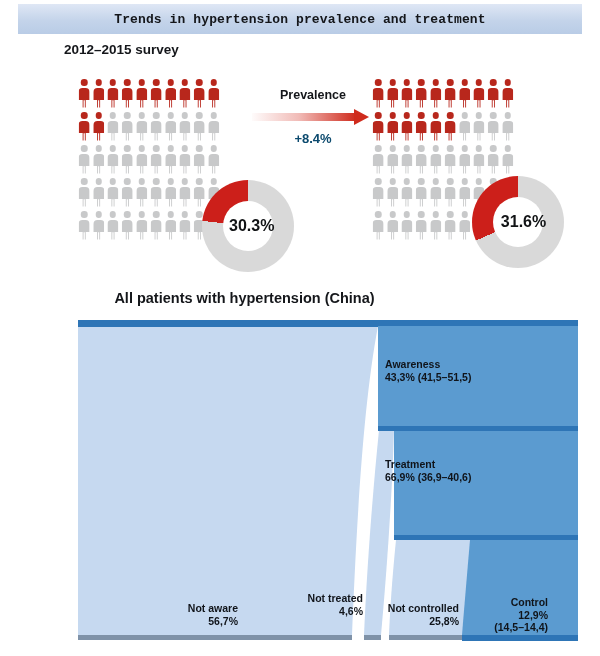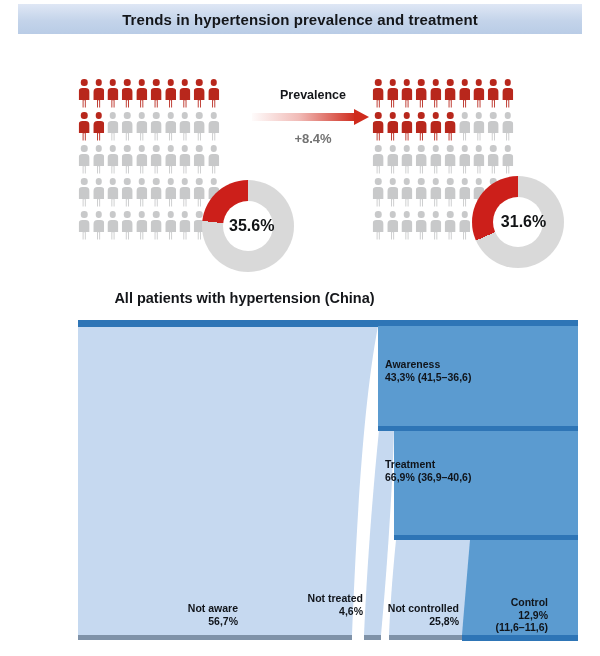--- a/index.html
+++ b/index.html
@@ -11,21 +11,21 @@
   }
   #root { position: relative; width: 600px; height: 656px; }
 
   
   .title-band {
     position: absolute; left: 18px; top: 4px; width: 564px; height: 30px;
     background: linear-gradient(to bottom, #dfe7f5 0%, #c4d4ea 55%, #b9cce6 100%);
     display: flex; align-items: center; justify-content: center;
   }
   .title-band .txt {
-    font-size: 15px; font-weight: bold; color: #14161a; letter-spacing: 0.1px;
+    font-size: 13px; font-weight: bold; color: #14161a; letter-spacing: 0.1px; font-family: Liberation Mono, monospace;
   }
 
   
   .survey-label {
     position: absolute; font-size: 13.5px; font-weight: bold; color: #14161a;
     white-space: nowrap;
   }
   #survey-left  { left: 64px;  top: 42px; }
   #survey-right { left: 370px; top: 42px; }
 
@@ -53,21 +53,21 @@
   .arrow-wrap { position: relative; height: 18px; margin-top: 6px; }
   .arrow-shaft {
     position: absolute; left: 0; top: 5px; width: 104px; height: 8px;
     background: linear-gradient(to right, rgba(214,60,48,0.02) 0%, rgba(214,60,48,0.35) 45%, #cf2b1d 100%);
   }
   .arrow-head {
     position: absolute; left: 102px; top: 1px;
     width: 0; height: 0; border-top: 8px solid transparent;
     border-bottom: 8px solid transparent; border-left: 15px solid #cf2b1d;
   }
-  #prevalence-delta { font-size: 13px; font-weight: bold; color: #737373; margin-top: 5px; }
+  #prevalence-delta { font-size: 13px; font-weight: bold; color: #0c4a6e; margin-top: 5px; }
 
   
   .donut { position: absolute; width: 92px; height: 92px; border-radius: 50%; }
   .donut .hole {
     position: absolute; left: 50%; top: 50%; transform: translate(-50%,-50%);
     width: 50px; height: 50px; border-radius: 50%; background: #ffffff;
   }
   .donut .val {
     position: absolute; left: 50%; top: 50%; transform: translate(-50%,-50%);
     font-size: 16px; font-weight: bold; color: #111315; white-space: nowrap; z-index: 3;
@@ -97,20 +97,21 @@
 </style>
 </head>
 <body>
 
 <div id="root">
 
   <div class="title-band">
     <span class="txt">Trends in hypertension prevalence and treatment</span>
   </div>
 
+  <div class="survey-label" id="survey-left">2012–2015 survey</div>
 
   <div class="pictogram" id="grid-left">
       <div class="person on">
         <span class="head"></span>
         <span class="body"></span>
       </div>
       <div class="person on">
         <span class="head"></span>
         <span class="body"></span>
       </div>
@@ -514,21 +515,21 @@
     <div id="prevalence-label">Prevalence</div>
     <div class="arrow-wrap">
       <div class="arrow-shaft"></div>
         <div class="arrow-head"></div>
     </div>
     <div id="prevalence-delta">+8.4%</div>
   </div>
 
   <div class="donut" id="donut-left" style="background: conic-gradient(from -83.52deg, rgb(204, 31, 26) 0deg, rgb(204, 31, 26) 83.52deg, rgb(217, 217, 217) 83.52deg, rgb(217, 217, 217) 360deg);">
     <div class="hole"></div>
-    <div class="val">35.6%</div>
+    <div class="val">30.3%</div>
   </div>
   <div class="donut" id="donut-right" style="background: conic-gradient(from -113.76deg, rgb(204, 31, 26) 0deg, rgb(204, 31, 26) 113.76deg, rgb(217, 217, 217) 113.76deg, rgb(217, 217, 217) 360deg); text-align: center;">
     <div class="hole"></div>
     <div class="val">31.6%</div>
   </div>
 
   <div id="sankey">
     <div id="sankey-title">All patients with hypertension (China)</div>
 
     <svg width="600" height="366" style="position:absolute;left:0;top:0">
@@ -551,37 +552,37 @@
       <path d="M470,250 L578,250 L578,345 L462,345 C464,320 467,285 470,250 Z" fill="#5b9bd0"></path>
 
       <rect x="78" y="345" width="274" height="5" fill="#7f92a8"></rect>
       <rect x="364" y="345" width="17" height="5" fill="#7f92a8"></rect>
       <rect x="389" y="345" width="73" height="5" fill="#7f92a8"></rect>
       <rect x="462" y="345" width="116" height="6" fill="#2e75b6"></rect>
     </svg>
 
     <div class="sk-label" id="lbl-awareness">
       <div>Awareness</div>
-      <div>43,3% (41,5–36,6)</div>
+      <div>43,3% (41,5–51,5)</div>
     </div>
     <div class="sk-label" id="lbl-treatment">
       <div>Treatment</div>
       <div>66,9% (36,9–40,6)</div>
     </div>
     <div class="sk-label center" id="lbl-notaware">
       <div>Not aware</div>
       <div>56,7%</div>
     </div>
     <div class="sk-label center" id="lbl-nottreated">
       <div>Not treated</div>
       <div>4,6%</div>
     </div>
     <div class="sk-label center" id="lbl-notcontrolled">
       <div>Not controlled</div>
       <div>25,8%</div>
     </div>
     <div class="sk-label center" id="lbl-control">
       <div>Control</div>
       <div>12,9%</div>
-      <div>(11,6–11,6)</div>
+      <div>(14,5–14,4)</div>
     </div>
   </div>
 </div>
 
 </body></html>

